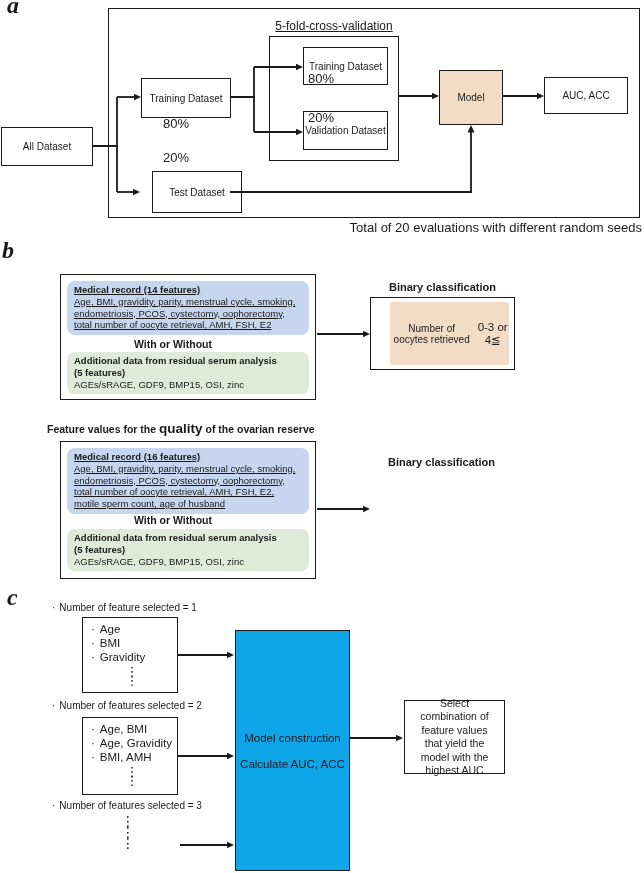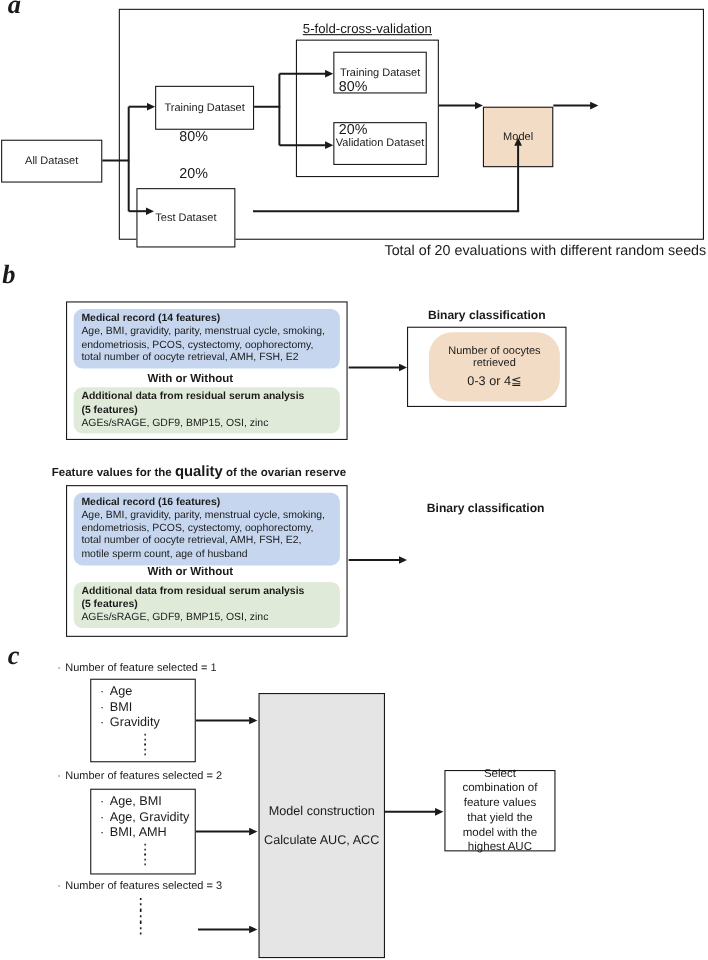--- a/index.html
+++ b/index.html
@@ -22,54 +22,54 @@
   }
   .nofill{background:transparent;}
   .plabel{
     position:absolute;font-family:"Liberation Serif","DejaVu Serif",serif;
     font-weight:bold;font-style:italic;font-size:24px;z-index:3;
   }
   .nodefont{font-size:10px;line-height:17px;}
   .pct{position:absolute;font-size:13px;z-index:3;padding-left:37px;}
   .cvtitle{position:absolute;font-size:12px;text-align:center;white-space:nowrap;z-index:3;text-decoration:underline;}
   .footnote{position:absolute;font-size:13px;z-index:3;}
-  .peachbox{background:var(--peach);margin-top:27px;}
+  .peachbox{background:var(--peach);}
   
   .btitle{position:absolute;font-weight:bold;font-size:10.5px;white-space:nowrap;z-index:3;}
   .btitle .emph{font-size:13.5px;}
   .bb{
     position:absolute;width:242px;border-radius:8px;padding:3px 7px 4px 7px;
     font-size:9.5px;line-height:11.8px;z-index:3;text-align:left;
   }
   .bb .bold{font-weight:bold;}
-  .bluebox{background:var(--blue);}
+  .bluebox{background:var(--blue);text-decoration:underline;}
   .greenbox{background:var(--green);}
   .wow{position:absolute;width:226px;text-align:center;font-weight:bold;font-size:10.5px;z-index:3;}
   .bintitle{position:absolute;text-align:center;font-weight:bold;font-size:11px;z-index:3;}
   .binbox{position:absolute;background:#fff;border:1.6px solid var(--ink);z-index:2;}
   .bininset{
-    position:absolute;left:5px;right:5px;top:4px;bottom:4px;border-radius:21px;
-    background:var(--peach);display:flex;flex-direction:column;align-items:center;
+    position:absolute;left:5px;right:5px;top:4px;bottom:4px;border-radius:2px;
+    background:var(--peach);display:flex;flex-direction:row;align-items:center;
     justify-content:center;gap:3px;text-align:center;margin-left:14px;
   }
   .binline1{font-size:10px;}
   .binline2{font-size:11.5px;}
   
   .cap{position:absolute;font-size:10px;white-space:nowrap;z-index:3;display:flex;gap:4px;align-items:baseline;}
   .itembox{
     position:absolute;background:#fff;border:1.6px solid var(--ink);z-index:2;
     padding:4px 4px 0 8px;text-align:left;font-size:11.5px;line-height:14px;
   }
   .item{display:flex;gap:5px;align-items:baseline;}
   .vdots{text-align:center;font-size:13px;line-height:9px;margin-top:3px;}
   .vdots span{display:block;}
   .vdots-free{position:absolute;z-index:3;width:24px;text-align:center;font-size:14px;line-height:11px;}
   .vdots-free span{display:block;}
   .bigbox{
-    position:absolute;background:#e5e5e5;border:1.6px solid var(--ink);z-index:2;
+    position:absolute;background:#0ea5e9;border:1.6px solid var(--ink);z-index:2;
     display:flex;flex-direction:column;align-items:center;justify-content:center;
     gap:14px;font-size:11.5px;text-align:center;
   }
   .selbox{
     position:absolute;background:#fff;border:1.6px solid var(--ink);z-index:2;
     display:flex;align-items:center;justify-content:center;text-align:center;
     font-size:10.5px;line-height:13.5px;padding:4px 7px;
   }
 </style>
 </head>
@@ -106,30 +106,31 @@
   <div class="plabel" style="left:7px;top:-8px">a</div>
 
   <div class="box nofill" style="left:108px;top:8px;width:532px;height:210px"></div>
 
   <div class="box nodefont" style="left:1px;top:127px;width:92px;height:39px">All Dataset</div>
 
   <span class="pct" style="left:126px;top:116px">80%</span>
   <span class="pct" style="left:126px;top:150px">20%</span>
 
   <div class="box nodefont" style="left:141px;top:78px;width:90px;height:40px">Training Dataset</div>
-  <div class="box nodefont" style="left:124px;top:171px;width:90px;height:54px">Test Dataset</div>
+  <div class="box nodefont" style="left:152px;top:171px;width:90px;height:42px">Test Dataset</div>
 
   <div class="cvtitle" style="left:254px;top:19px;width:160px">5-fold-cross-validation</div>
   <div class="box nofill" style="left:269px;top:36px;width:130px;height:125px"></div>
   <span class="pct" style="left:271px;top:71px">80%</span>
   <span class="pct" style="left:271px;top:110px">20%</span>
   <div class="box nodefont" style="left:303px;top:47px;width:85px;height:38px">Training Dataset</div>
   <div class="box nodefont" style="left:303px;top:111px;width:85px;height:39px">Validation Dataset</div>
 
   <div class="box nodefont peachbox" style="left:439px;top:70px;width:64px;height:55px">Model</div>
+  <div class="box nodefont" style="left:544px;top:77px;width:84px;height:37px">AUC, ACC</div>
 
   <div class="footnote" style="right:2px;top:220px">Total of 20 evaluations with different random seeds</div>
 
   <div class="plabel" style="left:2px;top:237px">b</div>
 
   <div class="box nofill" style="left:60px;top:274px;width:256px;height:126px"></div>
   <div class="bb bluebox" style="left:67px;top:281px">
     <div class="bold">Medical record (14 features)</div>
     <div>Age, BMI, gravidity, parity, menstrual cycle, smoking, endometriosis, PCOS, cystectomy, oophorectomy, total number of oocyte retrieval, AMH, FSH, E2</div>
   </div>

